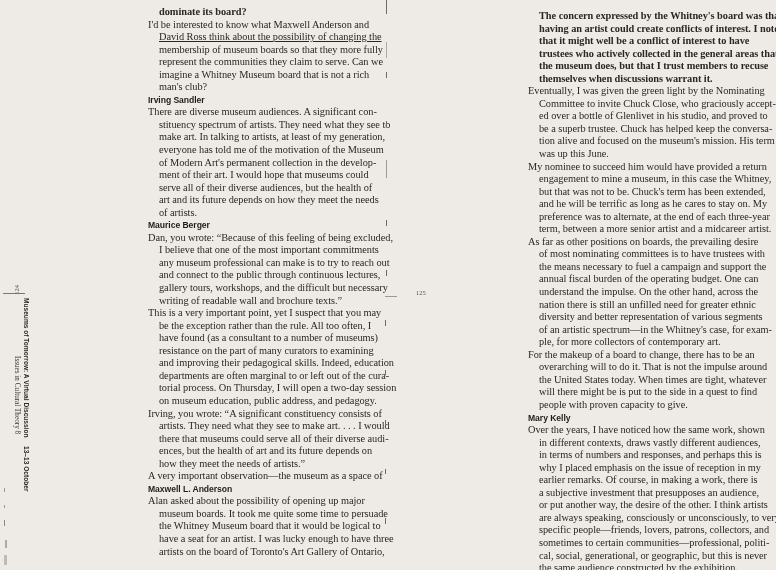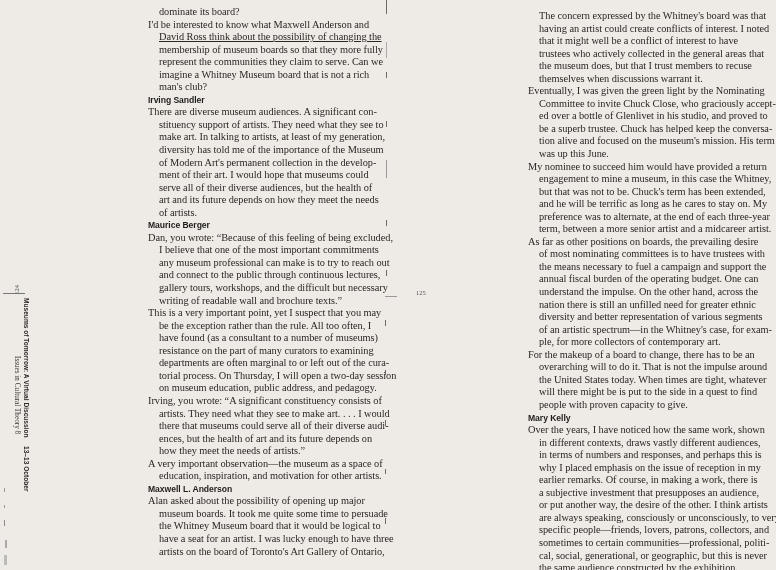--- a/index.html
+++ b/index.html
@@ -17,21 +17,21 @@
     line-height: 12.55px;
     letter-spacing: -0.05px;
   }
   #left-col { left: 148px; width: 236px; }
   #right-col { left: 528px; width: 250px; top: 10px; }
   .para {
     margin: 0;
     padding-left: 11px;
     text-indent: -11px;
   }
-  .para.cont { padding-left: 11px; text-indent: 0; }
+  .para.cont { padding-left: 11px; text-indent: 0; font-weight: bold; }
   .line { display: block; white-space: nowrap; }
   .speaker {
     font-family: "Liberation Sans", "DejaVu Sans", sans-serif;
     font-weight: bold;
     font-size: 8.6px;
     line-height: 12.55px;
     color: #1f1d1b;
     margin: 0;
   }
   .runhead {
@@ -92,57 +92,57 @@
       <span class="line">I'd be interested to know what Maxwell Anderson and</span>
       <span class="line" style="text-indent: 0px; text-decoration: underline;">David Ross think about the possibility of changing the</span>
       <span class="line" style="text-indent: 0px;">membership of museum boards so that they more fully</span>
       <span class="line" style="text-indent: 0px;">represent the communities they claim to serve. Can we</span>
       <span class="line" style="text-indent: 0px;">imagine a Whitney Museum board that is not a rich</span>
       <span class="line" style="text-indent: 0px;">man's club?</span>
     </p>
     <p class="speaker">Irving Sandler</p>
     <p class="para">
       <span class="line">There are diverse museum audiences. A significant con-</span>
-      <span class="line" style="text-indent: 0px;">stituency support of artists. They need what they see to</span>
+      <span class="line" style="text-indent: 0px;">stituency spectrum of artists. They need what they see to</span>
       <span class="line" style="text-indent: 0px;">make art. In talking to artists, at least of my generation,</span>
-      <span class="line" style="text-indent: 0px;">diversity has told me of the importance of the Museum</span>
+      <span class="line" style="text-indent: 0px;">everyone has told me of the motivation of the Museum</span>
       <span class="line" style="text-indent: 0px;">of Modern Art's permanent collection in the develop-</span>
       <span class="line" style="text-indent: 0px;">ment of their art. I would hope that museums could</span>
       <span class="line" style="text-indent: 0px;">serve all of their diverse audiences, but the health of</span>
       <span class="line" style="text-indent: 0px;">art and its future depends on how they meet the needs</span>
       <span class="line" style="text-indent: 0px;">of artists.</span>
     </p>
     <p class="speaker">Maurice Berger</p>
     <p class="para">
       <span class="line">Dan, you wrote: “Because of this feeling of being excluded,</span>
       <span class="line" style="text-indent: 0px;">I believe that one of the most important commitments</span>
       <span class="line" style="text-indent: 0px;">any museum professional can make is to try to reach out</span>
       <span class="line" style="text-indent: 0px;">and connect to the public through continuous lectures,</span>
       <span class="line" style="text-indent: 0px;">gallery tours, workshops, and the difficult but necessary</span>
       <span class="line" style="text-indent: 0px; font-family: Liberation Serif, serif;">writing of readable wall and brochure texts.”</span>
     </p>
     <p class="para">
       <span class="line">This is a very important point, yet I suspect that you may</span>
       <span class="line" style="text-indent: 0px;">be the exception rather than the rule. All too often, I</span>
       <span class="line" style="text-indent: 0px;">have found (as a consultant to a number of museums)</span>
       <span class="line" style="text-indent: 0px;">resistance on the part of many curators to examining</span>
+      <span class="line" style="text-indent: 0px;">and improving their pedagogical skills. Indeed, education</span>
       <span class="line" style="text-indent: 0px;">departments are often marginal to or left out of the cura-</span>
       <span class="line" style="text-indent: 0px; text-align: center;">torial process. On Thursday, I will open a two-day session</span>
       <span class="line" style="text-indent: 0px;">on museum education, public address, and pedagogy.</span>
     </p>
     <p class="para">
       <span class="line">Irving, you wrote: “A significant constituency consists of</span>
       <span class="line" style="text-indent: 0px;">artists. They need what they see to make art. . . . I would</span>
       <span class="line" style="text-indent: 0px;">there that museums could serve all of their diverse audi-</span>
       <span class="line" style="text-indent: 0px;">ences, but the health of art and its future depends on</span>
       <span class="line" style="text-indent: 0px;">how they meet the needs of artists.”</span>
     </p>
     <p class="para">
       <span class="line">A very important observation—the museum as a space of</span>
-      <span class="line" style="text-indent: 0px;">education, inspiration, and motivation for other artists.</span>
     </p>
     <p class="speaker">Maxwell L. Anderson</p>
     <p class="para">
       <span class="line">Alan asked about the possibility of opening up major</span>
       <span class="line" style="text-indent: 0px;">museum boards. It took me quite some time to persuade</span>
       <span class="line" style="text-indent: 0px;">the Whitney Museum board that it would be logical to</span>
       <span class="line" style="text-indent: 0px;">have a seat for an artist. I was lucky enough to have three</span>
       <span class="line" style="text-indent: 0px;">artists on the board of Toronto's Art Gallery of Ontario,</span>
     </p>
   </div>

